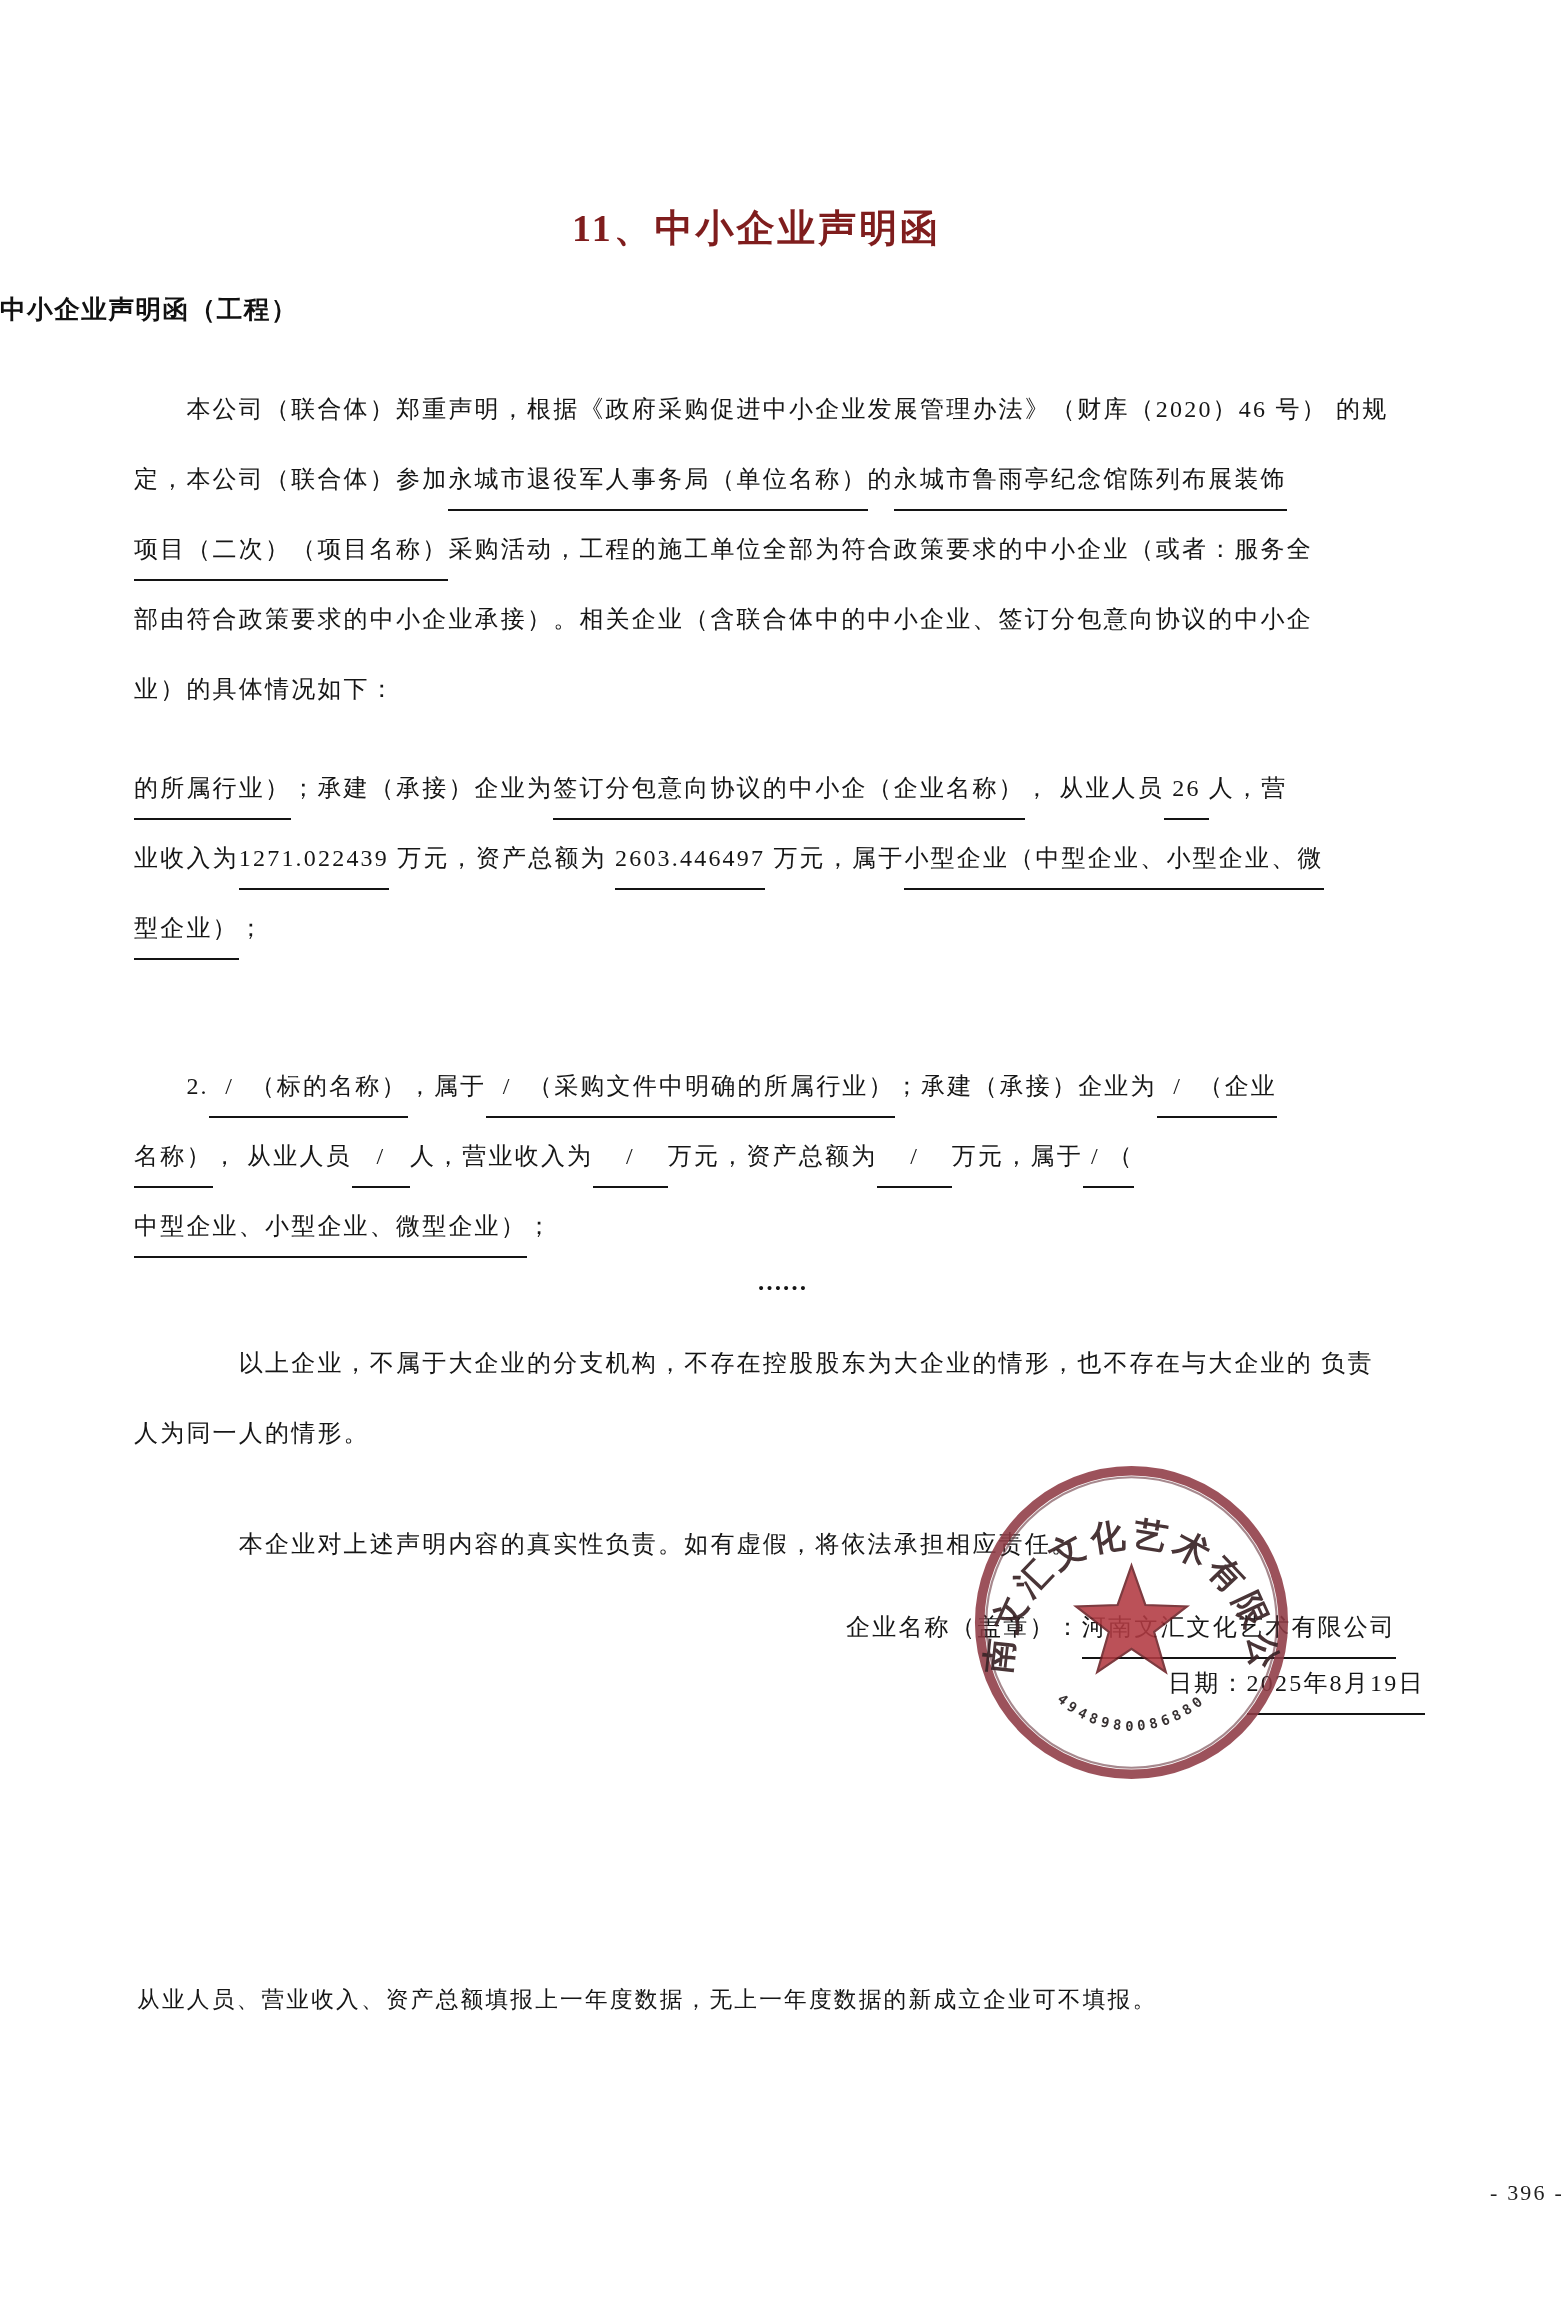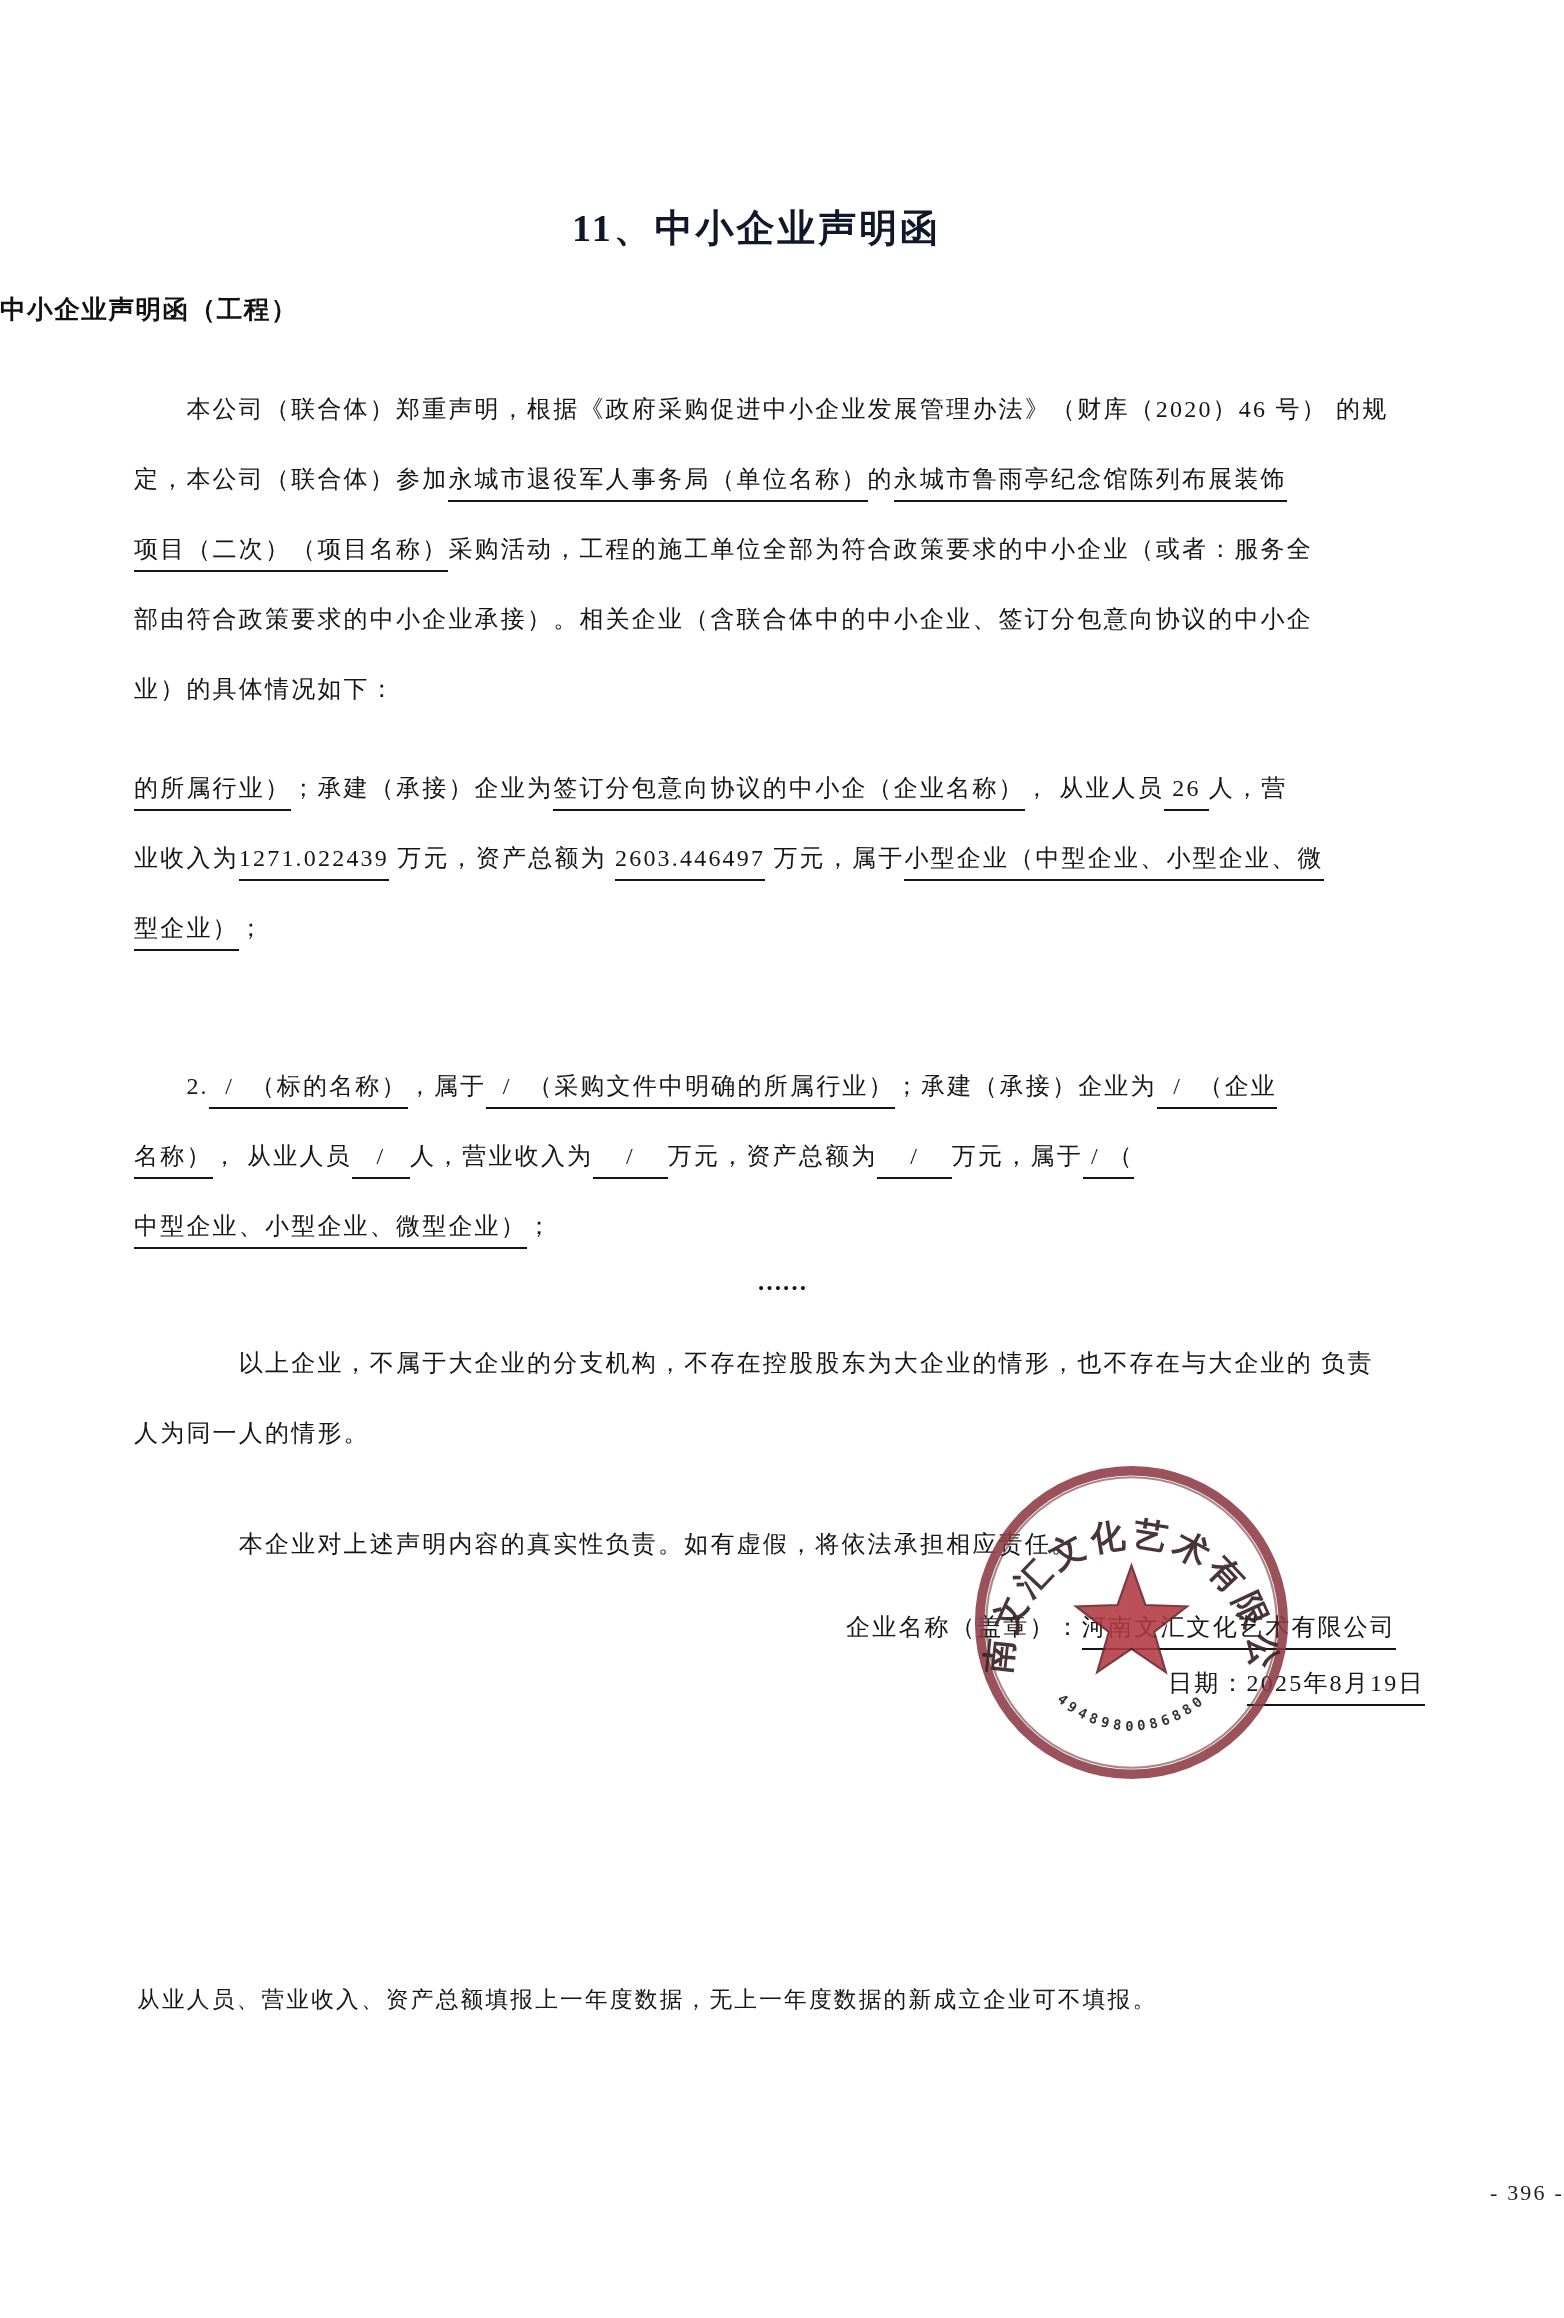--- a/index.html
+++ b/index.html
@@ -7,39 +7,39 @@
     width:1564px;height:2319px;
     background:#ffffff;
     position:relative;
     font-family:"Liberation Serif","DejaVu Serif",serif;
     color:#161616;
     overflow:hidden;
   }
   .title{
     position:absolute;top:203px;left:0;width:1513px;
     text-align:center;font-size:38px;font-weight:bold;
-    letter-spacing:2.9px;color:#0f172a;
+    letter-spacing:2.9px;color:#7f1d1d;
   }
   .subtitle{
     position:absolute;top:292px;left:0;width:1542px;
     text-align:left;font-size:25.6px;font-weight:bold;
     letter-spacing:1.5px;color:#111;
   }
   .para{
     position:absolute;left:134px;width:1308px;
     font-size:24px;letter-spacing:2.2px;
   }
   .line{
     height:70px;line-height:70px;
     white-space:pre;
   }
   .line span{white-space:pre;}
   .u{
     border-bottom:2.9px solid #141414;
-    padding-bottom:8px;
+    padding-bottom:17px;
   }
   #para-intro{top:374px;}
   #para-item1{top:753px;}
   #para-item2{top:1051px;}
   .ellipsis{
     position:absolute;top:1263px;left:0;width:1564px;
     text-align:center;font-size:25px;font-weight:bold;height:37px;line-height:37px;
   }
   #para-closing1{top:1328px;}
   #para-closing2{top:1509px;}

